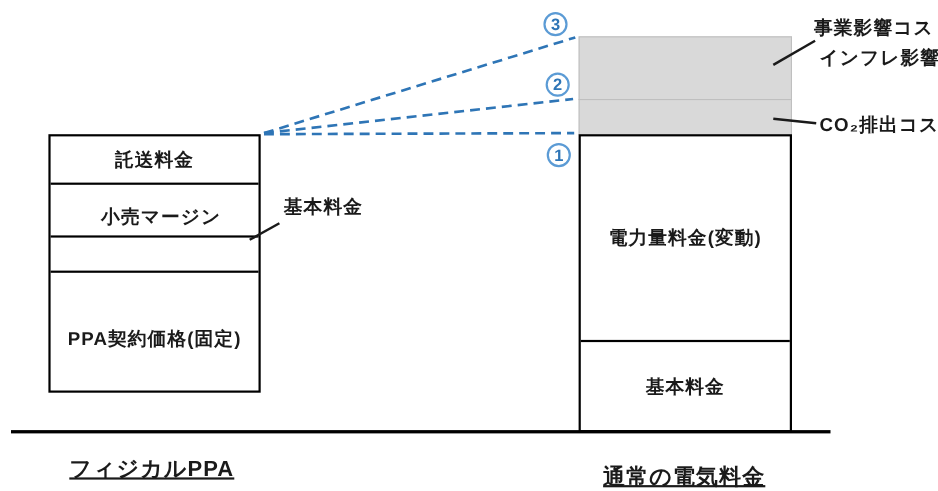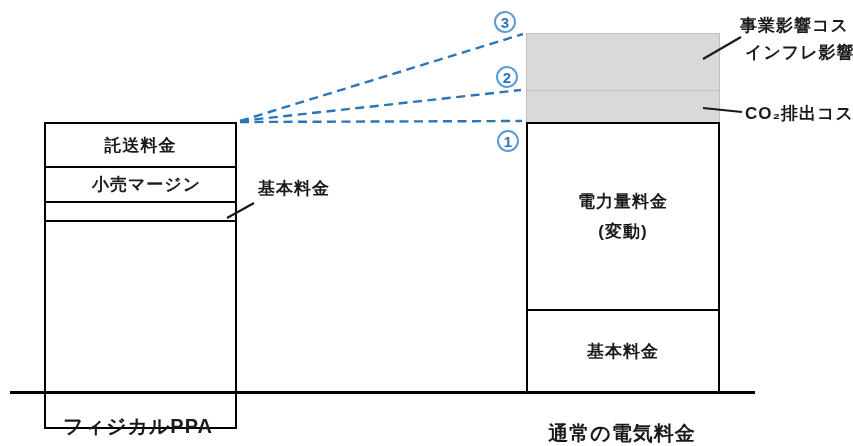--- a/index.html
+++ b/index.html
@@ -4,55 +4,60 @@
 <style>
   html,body{margin:0;padding:0;background:#ffffff;}
   .canvas{
     position:relative;width:853px;height:446px;background:#ffffff;overflow:hidden;
     font-family:"Liberation Sans","DejaVu Sans",sans-serif;font-weight:bold;color:#1a1a1a;
   }
   
   .bar{position:absolute;box-sizing:border-box;border:2px solid #000;background:#fff;display:flex;flex-direction:column;}
   .seg{display:flex;align-items:center;justify-content:center;font-size:17px;letter-spacing:1px;}
   .seg.divided{border-bottom:2px solid #000;}
-  .multiline{display:flex;flex-direction:column;align-items:center;justify-content:center;line-height:27px;text-align:left;}
+  .multiline{display:flex;flex-direction:row;align-items:center;justify-content:center;line-height:27px;text-align:left;}
   .graybox{position:absolute;box-sizing:border-box;background:var(--gray-fill,#d9d9d9);border:1px solid var(--gray-border,#bfbfbf);}
   
   .baseline{position:absolute;background:#000;}
   
   svg.overlay{position:absolute;left:0;top:0;pointer-events:none;}
   .dash{stroke:var(--dash-blue,#2e75b6);stroke-width:2.4;stroke-dasharray:9 5.5;fill:none;}
   .leader{stroke:#1a1a1a;stroke-width:2.2;fill:none;}
   
   .marker{
     position:absolute;width:22px;height:22px;border-radius:50%;
     border:2px solid var(--circle-blue,#5b9bd5);color:var(--dash-blue,#2e75b6);
     display:flex;align-items:center;justify-content:center;
     font-size:15px;line-height:1;background:transparent;box-sizing:border-box;
   }
   
   .lbl{position:absolute;white-space:nowrap;font-size:17px;line-height:26px;letter-spacing:1px;}
-  .axis-lbl{position:absolute;white-space:nowrap;font-size:20px;letter-spacing:1px;transform:translateX(-50%);}
+  .axis-lbl{position:absolute;white-space:nowrap;font-size:20px;letter-spacing:1px;transform:translateX(-50%);text-decoration:underline;}
 </style>
 </head>
 <body>
 
 <div class="canvas">
 
   <div class="graybox" style="left:526px;top:33px;width:194px;height:58px;"></div>
   <div class="graybox" style="left:526px;top:90px;width:194px;height:33px;"></div>
 
-  <div class="bar" style="left:44px;top:122px;width:193px;height:307px;">
+  <div class="bar" style="left:44px;top:122px;width:193px;height:235px;gap:13px;">
     <div class="seg divided" style="height:42px;">
       <span>託送料金</span>
     </div>
     <div class="seg divided" style="height:33px;padding-left:12px;">
       <span>小売マージン</span>
     </div>
     <div class="seg divided" style="height:17px;"></div>
+    <div class="seg multiline" style="flex:1;">
+      <span>PPA</span>
+      <span>契約価格</span>
+      <span>(固定)</span>
+    </div>
   </div>
 
   <div class="bar" style="left:526px;top:122px;width:194px;height:271px;">
     <div class="seg divided multiline" style="flex:1;line-height:30px;">
       <span>電力量料金</span>
       <span>(変動)</span>
     </div>
     <div class="seg" style="height:80px;">
       <span>基本料金</span>
     </div>

